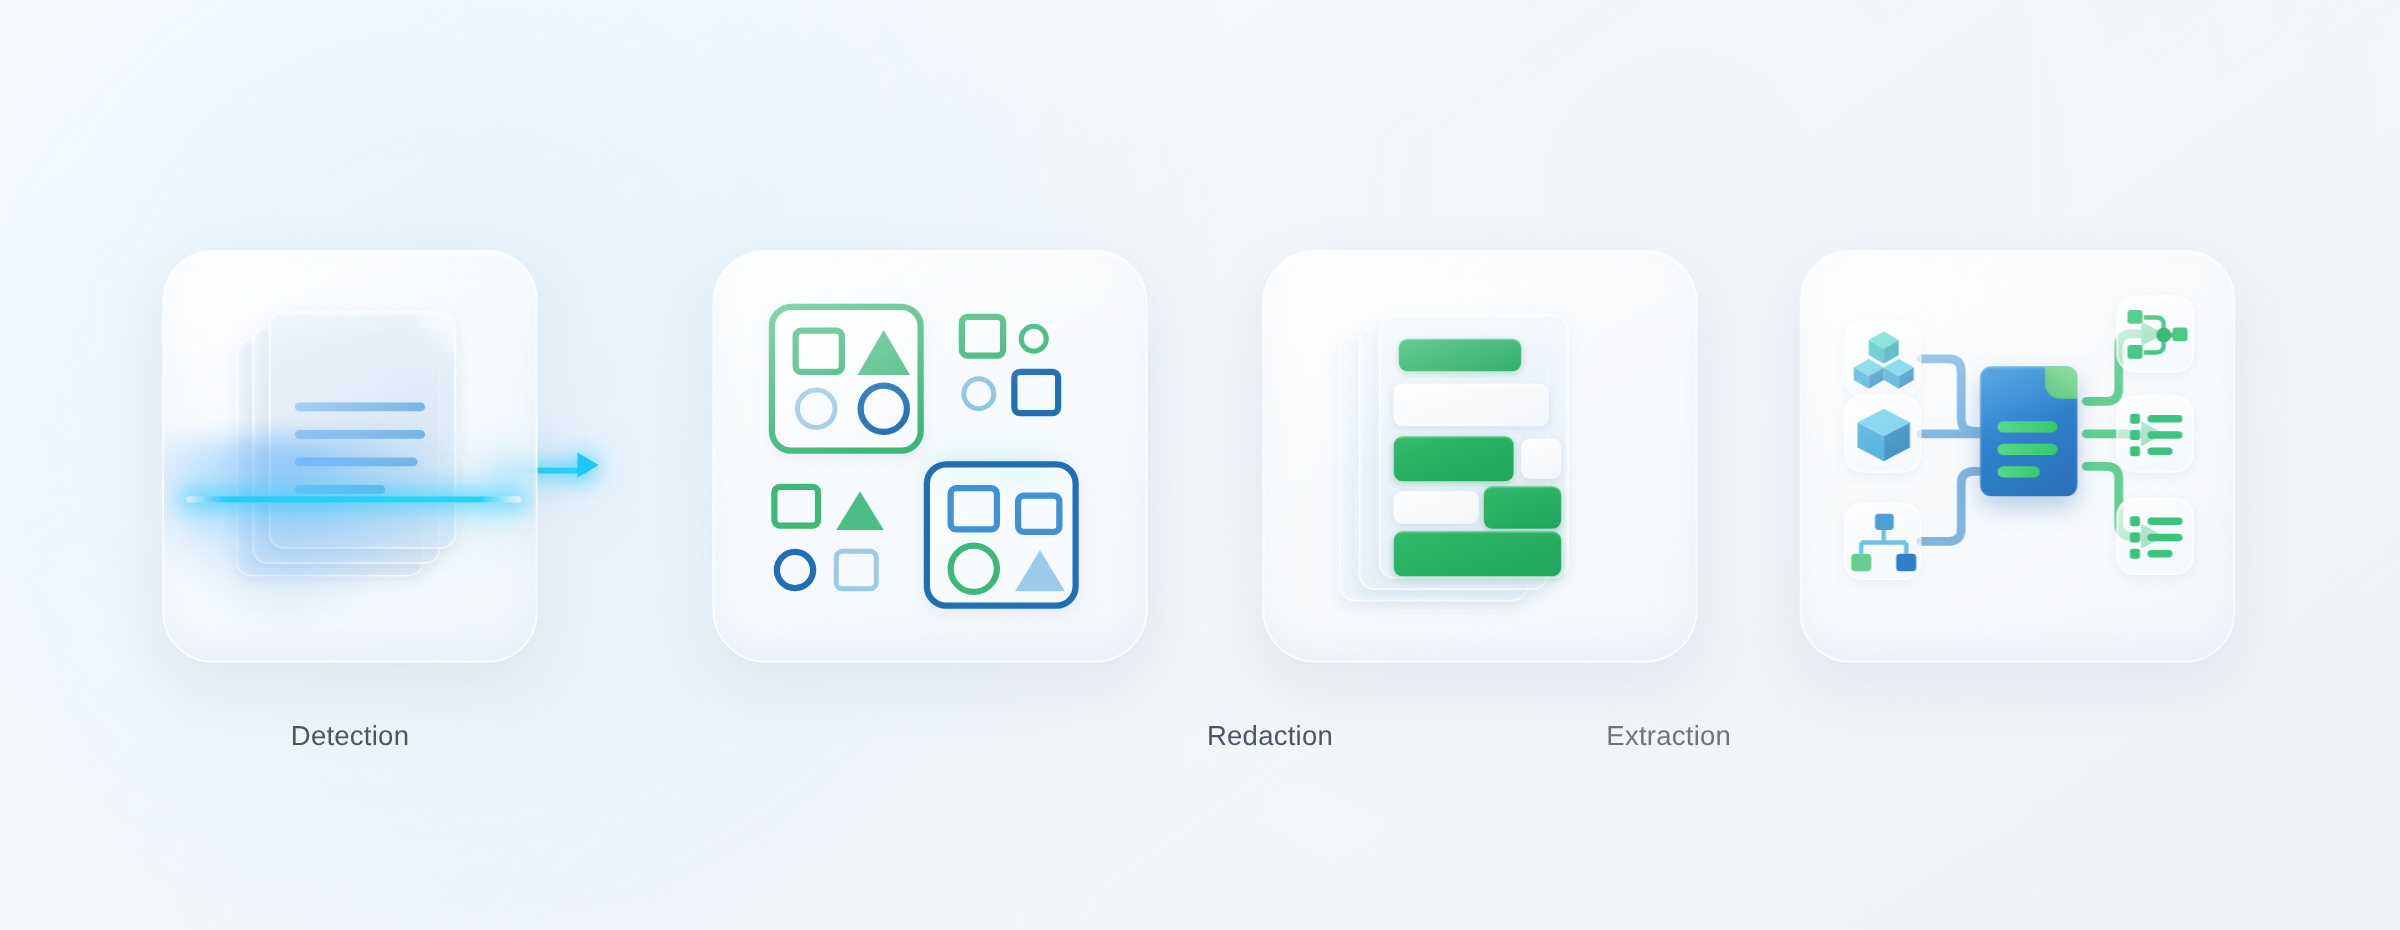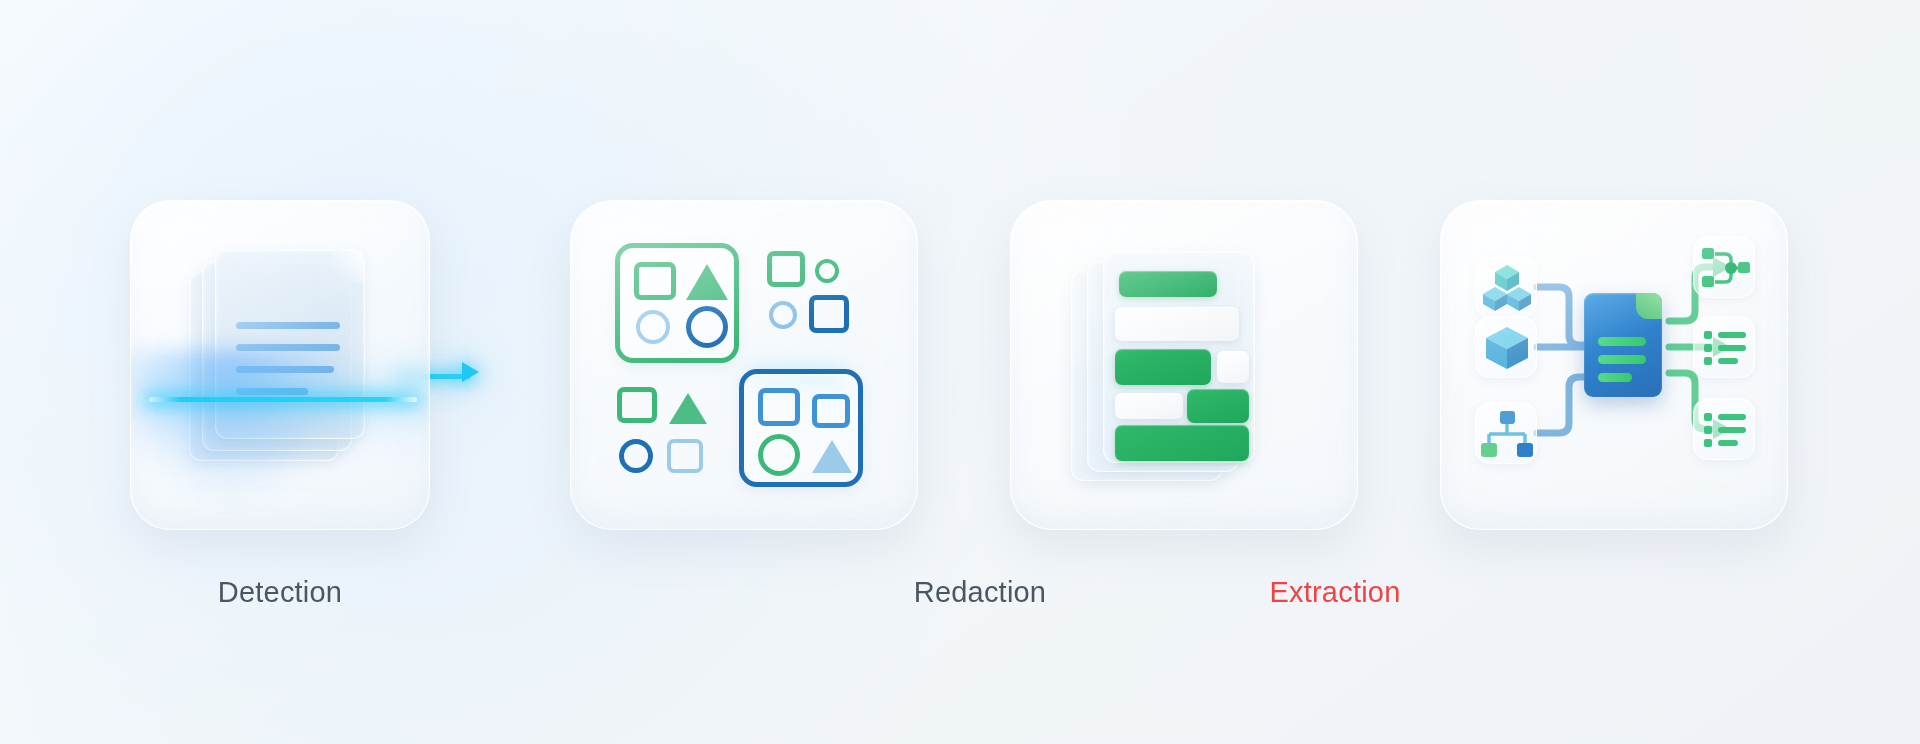--- a/index.html
+++ b/index.html
@@ -34,23 +34,23 @@
     box-shadow: 0 18px 44px rgba(120,140,165,.13), inset 0 1px 2px rgba(255,255,255,.95),
                 inset 0 -12px 26px rgba(225,234,243,.5);
     backdrop-filter:blur(8px); overflow:hidden; }
   .panel::after{ content:""; position:absolute; inset:0; border-radius:40px;
     background:linear-gradient(160deg,rgba(255,255,255,.55) 0%,rgba(255,255,255,0) 45%); pointer-events:none;}
   .p1{left:130px;} .p2{left:570px;} .p3{left:928px;} .p4{left:1440px;}
   .p2,.p3{width:348px; height:330px; border-radius:42px;}
   .p3{left:1010px;} .p4{left:1440px; width:348px;}
 
   .label { position:absolute; top:576px; width:360px; text-align:center;
-    font-size:29px; color:#4a5763; letter-spacing:.2px; }
-  .label.l1{left:100px;} .label.l2{left:452px;} .label.l3{left:800px;text-align:center;} .label.l4{left:1155px;}
-  .label.dim{color:#ef4444;}
+    font-size:22px; color:#4a5763; letter-spacing:.2px; }
+  .label.l1{left:100px;} .label.l2{left:452px;} .label.l3{left:836px;text-align:center;} .label.l4{left:1155px;}
+  .label.dim{color:#737373;}
 
   
   .docstack { position:absolute; left:58px; top:48px; width:185px; height:215px; }
   .dsheet { position:absolute; width:150px; height:190px; border-radius:12px;
     background:linear-gradient(150deg,rgba(228,239,249,.85),rgba(208,226,242,.62));
     border:1.5px solid rgba(255,255,255,.9);
     box-shadow:inset 0 1px 3px rgba(255,255,255,.9), 0 4px 12px rgba(120,150,180,.16); }
   .dsheet.s1{left:0;  top:22px;}
   .dsheet.s2{left:13px;top:12px;}
   .dsheet.s3{left:26px;top:0;}

